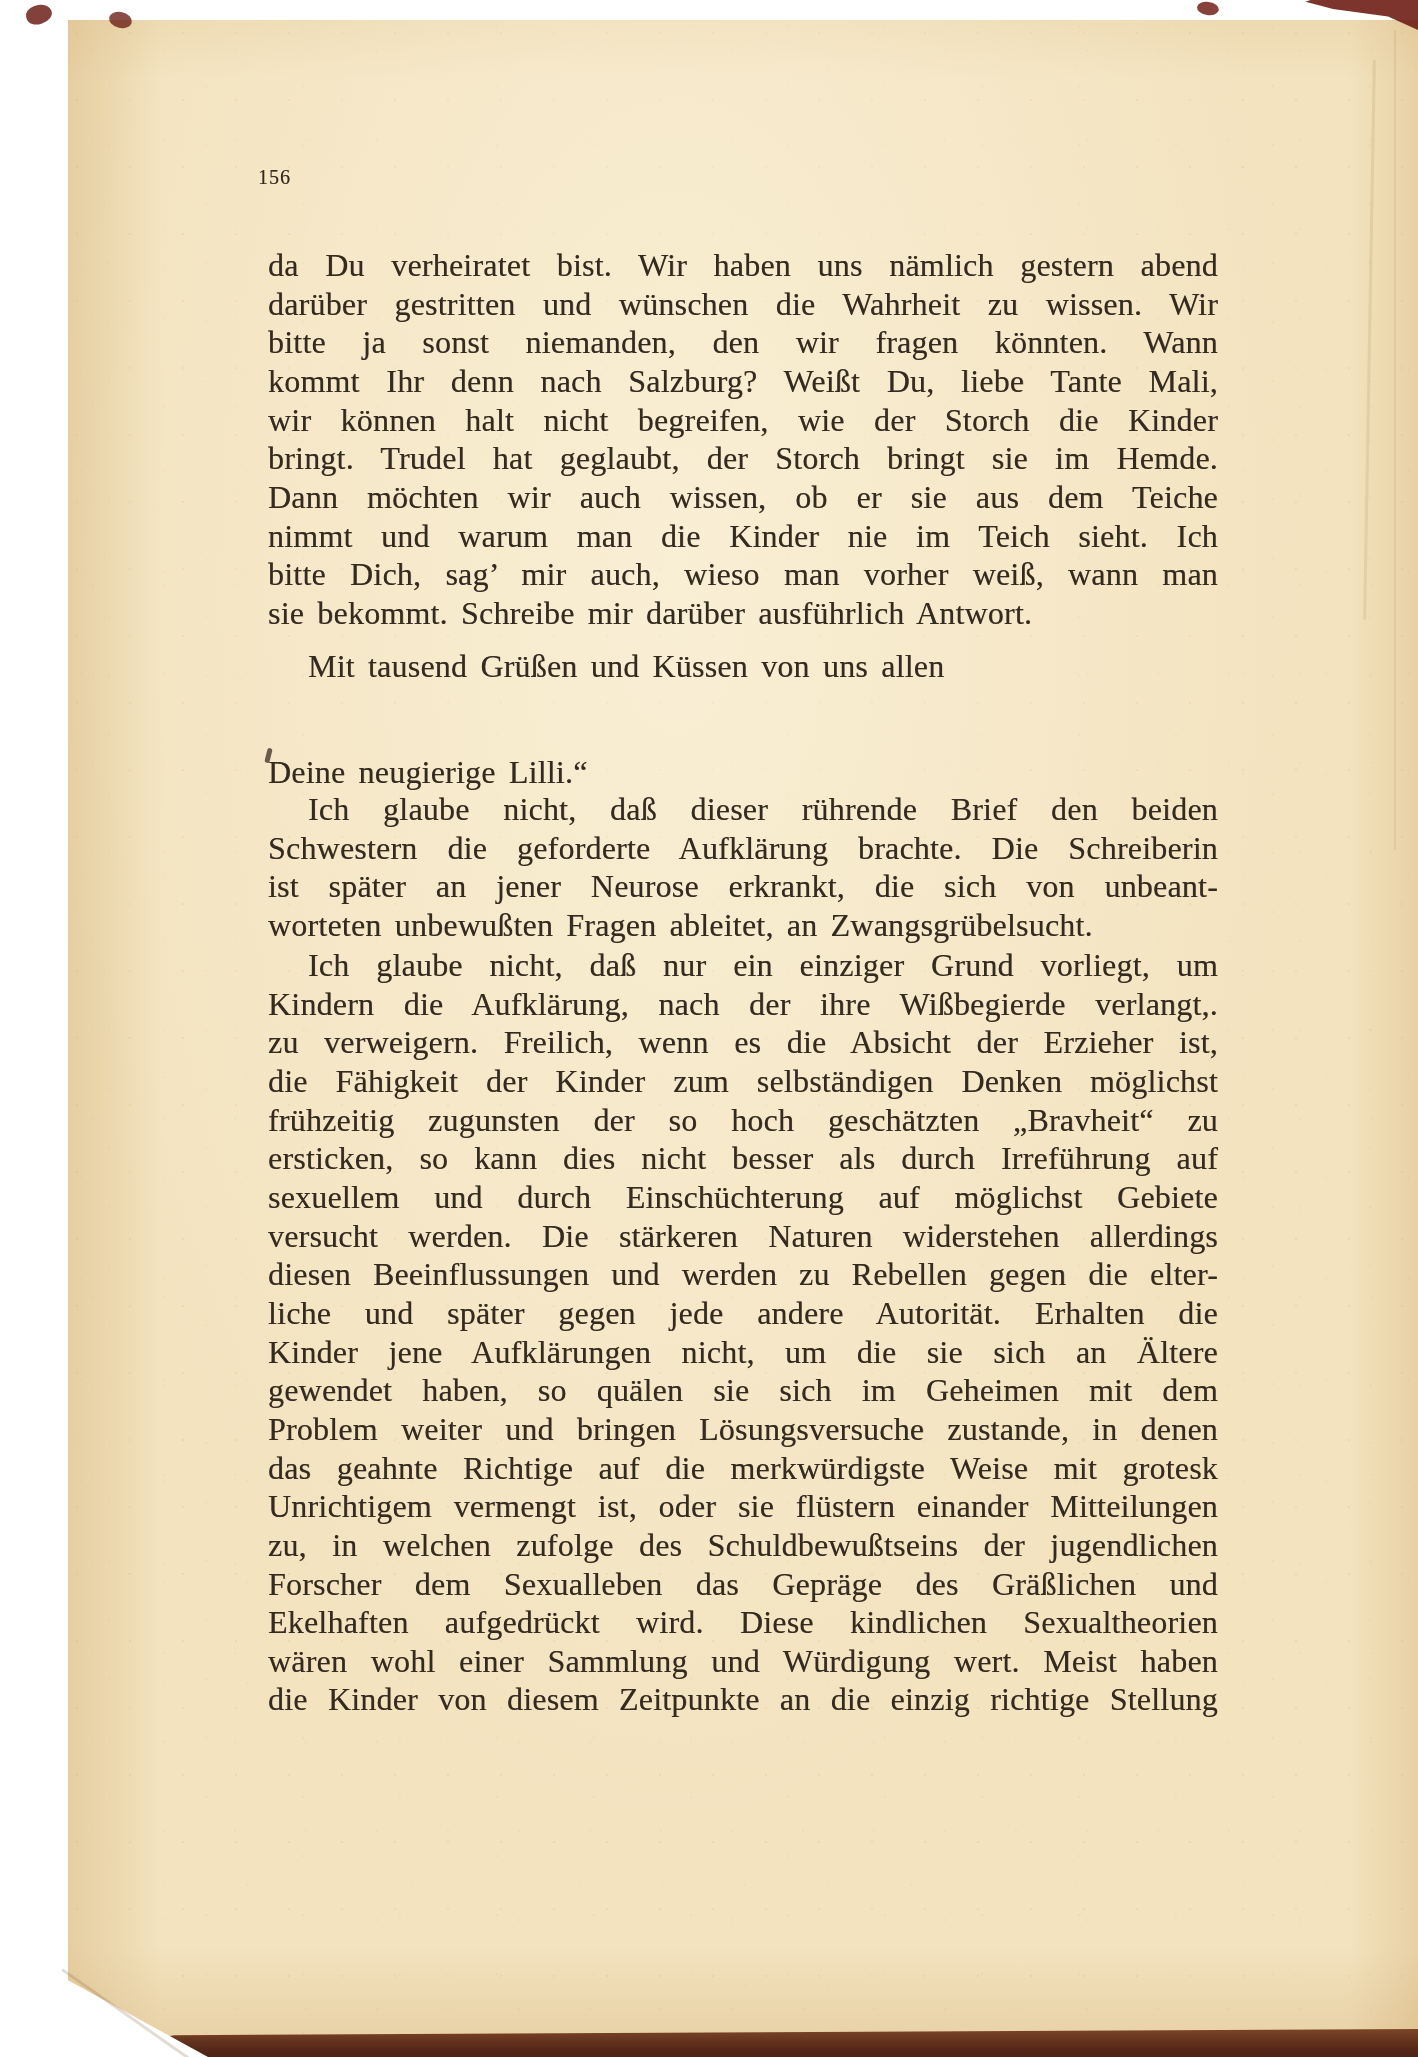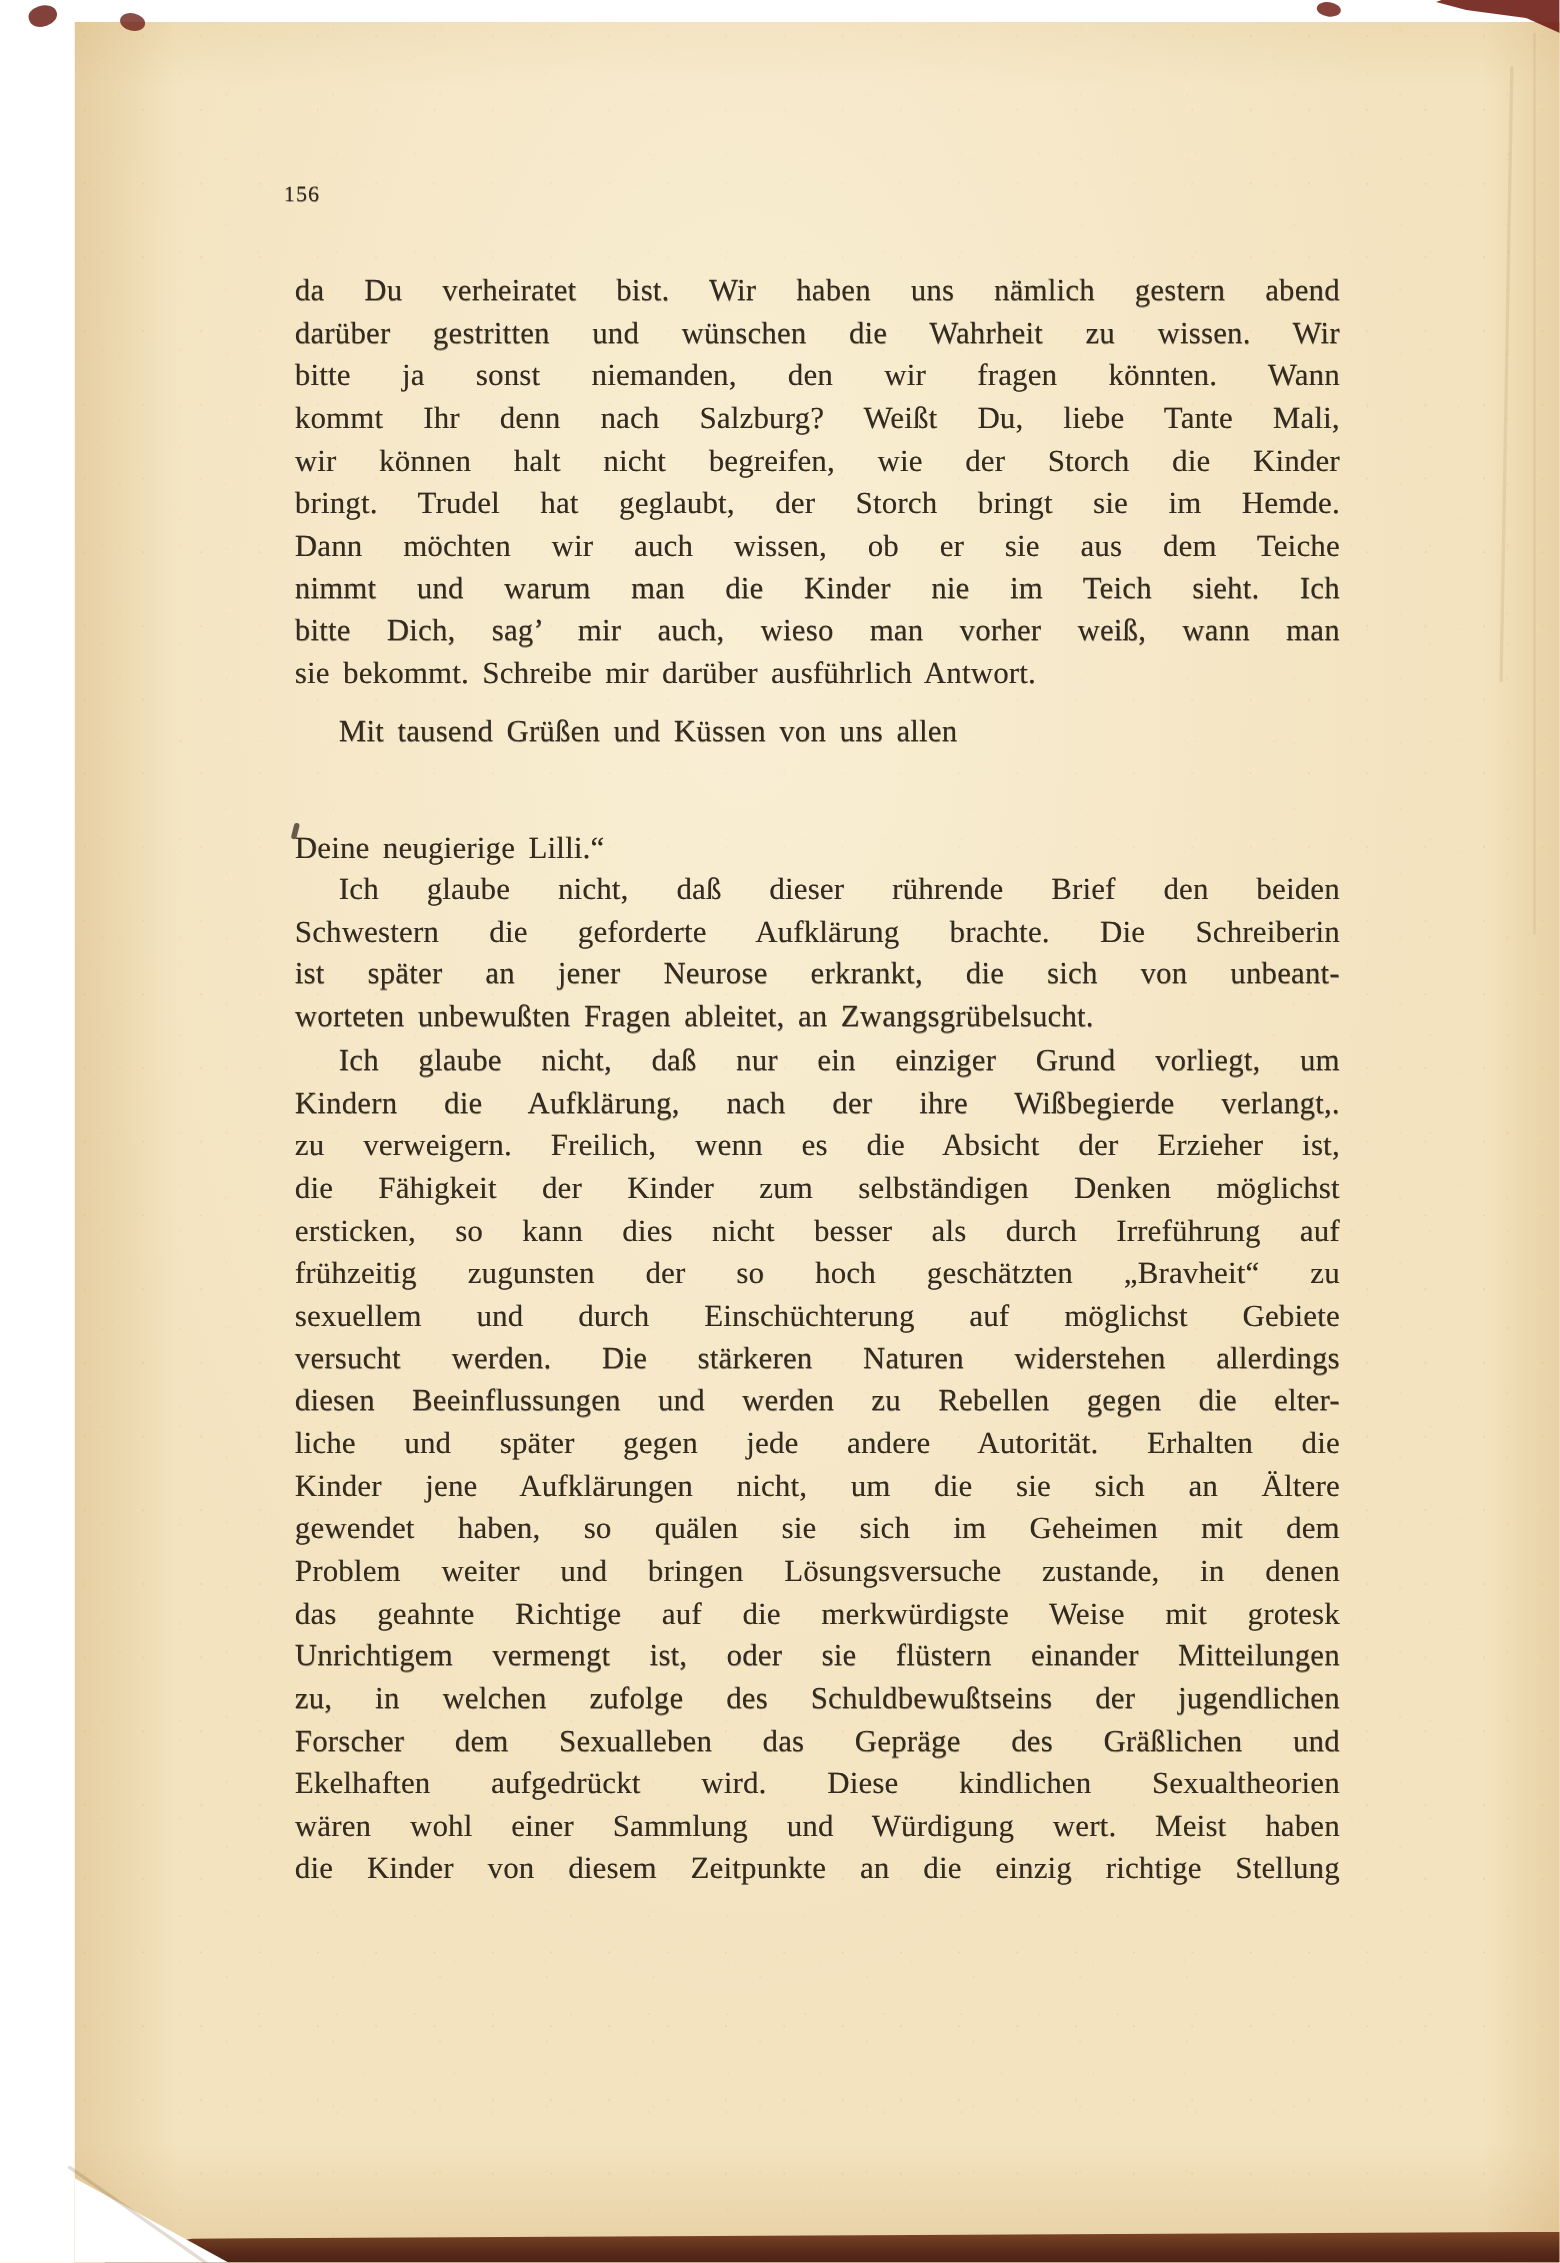--- a/index.html
+++ b/index.html
@@ -28,21 +28,21 @@
   }
   
   .pagenum{
     position:absolute;left:190px;top:146px;
     font-size:20px;color:var(--ink,#332a20);
     letter-spacing:1px;
     text-shadow:.3px .3px .6px rgba(50,38,25,.5);
   }
   .para{
     position:absolute;left:200px;width:950px;
-    font-size:28px;line-height:38.65px;
+    font-size:32px;line-height:38.65px;
     color:var(--ink,#332a20);
     letter-spacing:.2px;
     text-shadow:.3px .3px .6px rgba(50,38,25,.5);
   }
   .line{text-align:justify;text-align-last:justify;}
   .line.last{text-align-last:left;word-spacing:5px;}
   .line.ind{text-indent:40px;}
   .p1{top:226px;}
   .closing{top:627px;padding-left:40px;width:910px;word-spacing:9px;}
   .signature{top:685px;width:895px;text-align:right;margin-top:48px;}
@@ -92,22 +92,22 @@
       <div class="line ind">Ich glaube nicht, daß dieser rührende Brief den beiden</div>
       <div class="line">Schwestern die geforderte Aufklärung brachte. Die Schreiberin</div>
       <div class="line">ist später an jener Neurose erkrankt, die sich von unbeant-</div>
       <div class="line last">worteten unbewußten Fragen ableitet, an Zwangsgrübelsucht.</div>
     </div>
   <div class="para p3">
       <div class="line ind">Ich glaube nicht, daß nur ein einziger Grund vorliegt, um</div>
       <div class="line">Kindern die Aufklärung, nach der ihre Wißbegierde verlangt,.</div>
       <div class="line">zu verweigern. Freilich, wenn es die Absicht der Erzieher ist,</div>
       <div class="line">die Fähigkeit der Kinder zum selbständigen Denken möglichst</div>
+      <div class="line">frühzeitig zugunsten der so hoch geschätzten „Bravheit“ zu</div>
       <div class="line">ersticken, so kann dies nicht besser als durch Irreführung auf</div>
-      <div class="line">frühzeitig zugunsten der so hoch geschätzten „Bravheit“ zu</div>
       <div class="line">sexuellem und durch Einschüchterung auf möglichst Gebiete</div>
       <div class="line">versucht werden. Die stärkeren Naturen widerstehen allerdings</div>
       <div class="line">diesen Beeinflussungen und werden zu Rebellen gegen die elter-</div>
       <div class="line">liche und später gegen jede andere Autorität. Erhalten die</div>
       <div class="line">Kinder jene Aufklärungen nicht, um die sie sich an Ältere</div>
       <div class="line">gewendet haben, so quälen sie sich im Geheimen mit dem</div>
       <div class="line">Problem weiter und bringen Lösungsversuche zustande, in denen</div>
       <div class="line">das geahnte Richtige auf die merkwürdigste Weise mit grotesk</div>
       <div class="line">Unrichtigem vermengt ist, oder sie flüstern einander Mitteilungen</div>
       <div class="line">zu, in welchen zufolge des Schuldbewußtseins der jugendlichen</div>

